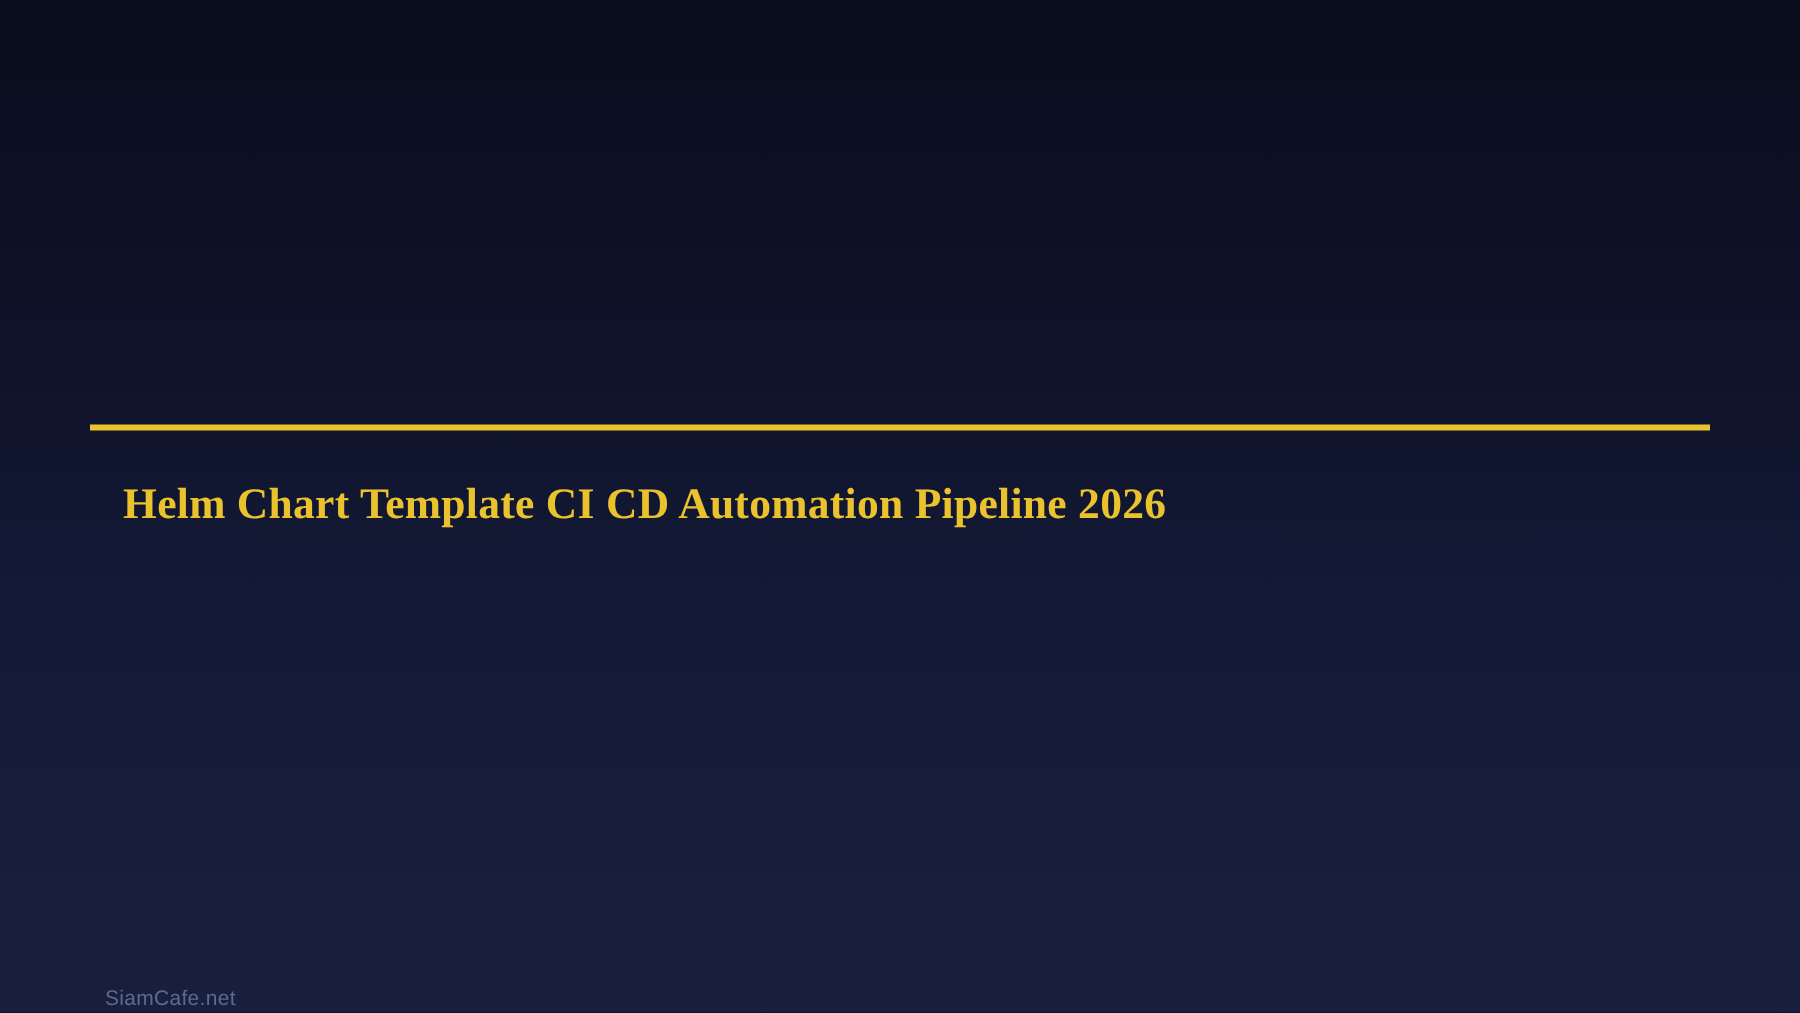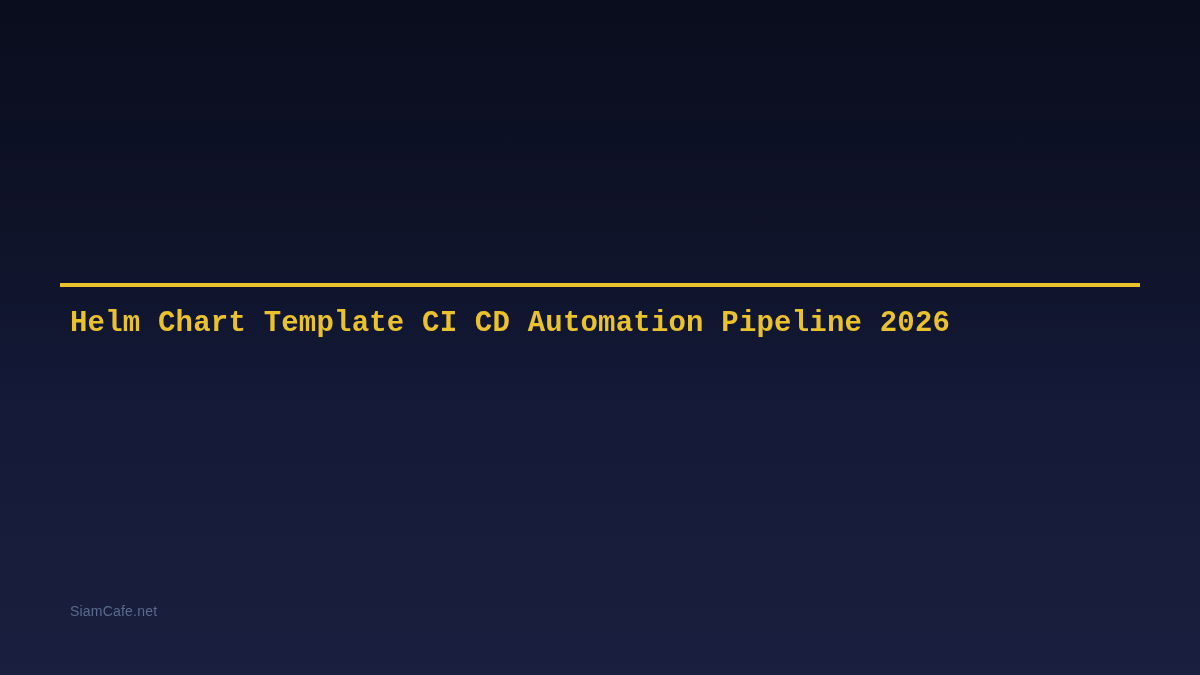--- a/index.html
+++ b/index.html
@@ -52,36 +52,36 @@
   }
 
   .accent-rule {
     width: 1080px;
     height: 4px;
     background: #e9c22e;
     border-radius: 0;
   }
 
   .slide-title {
-    margin: 0;
+    margin: 12px;
     padding-left: 10px;
     padding-top: 20px;
     color: #e9c22e;
-    font-family: Liberation Mono, monospace;
+    font-family: Liberation Serif, serif;
     font-size: 29px;
     font-weight: bold;
     letter-spacing: 0.2px;
     line-height: 34px;
     white-space: nowrap;
   }
 
   .watermark {
     position: absolute;
     left: 70px;
-    top: 602px;
+    top: 656px;
     color: #5b6b8d;
     font-family: "Liberation Sans", sans-serif;
     font-size: 14px;
     font-weight: normal;
     letter-spacing: 0.2px;
     line-height: 18px;
     z-index: 2;
   }
 </style>
 </head>

